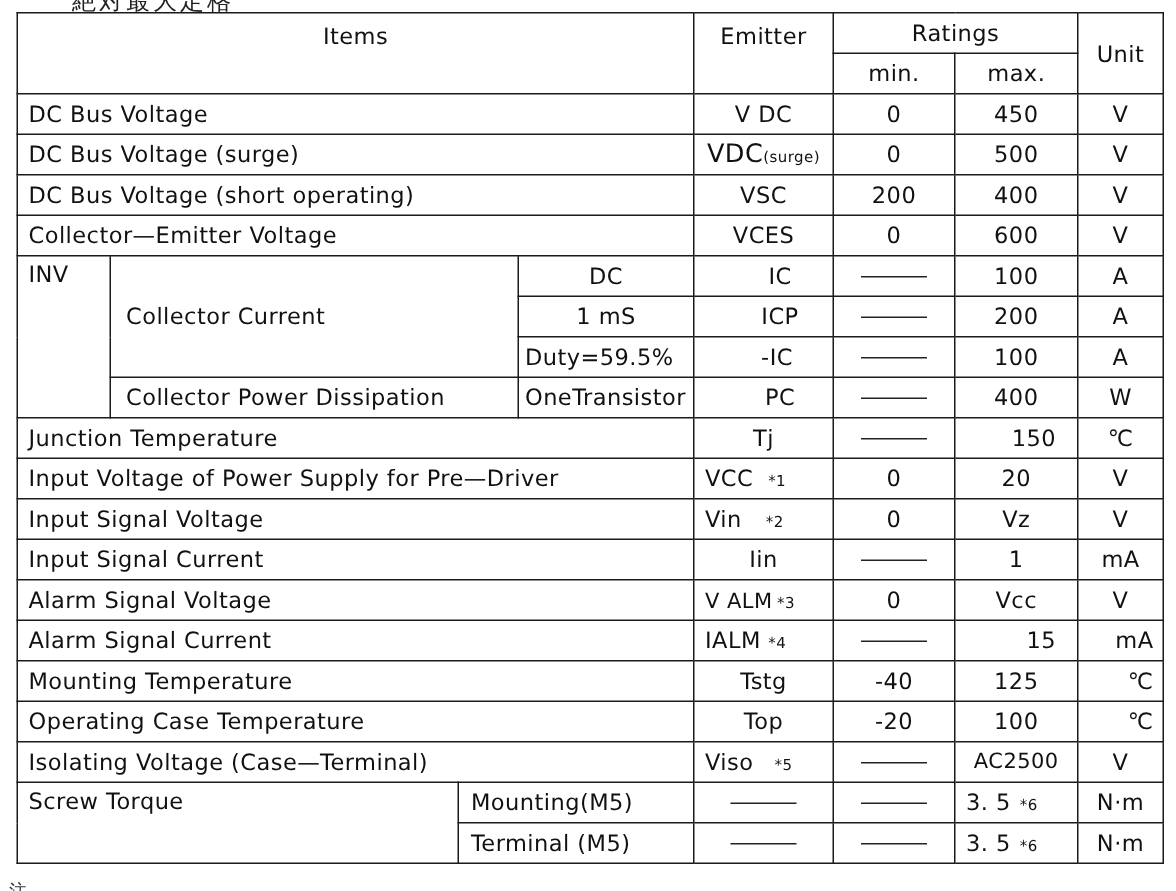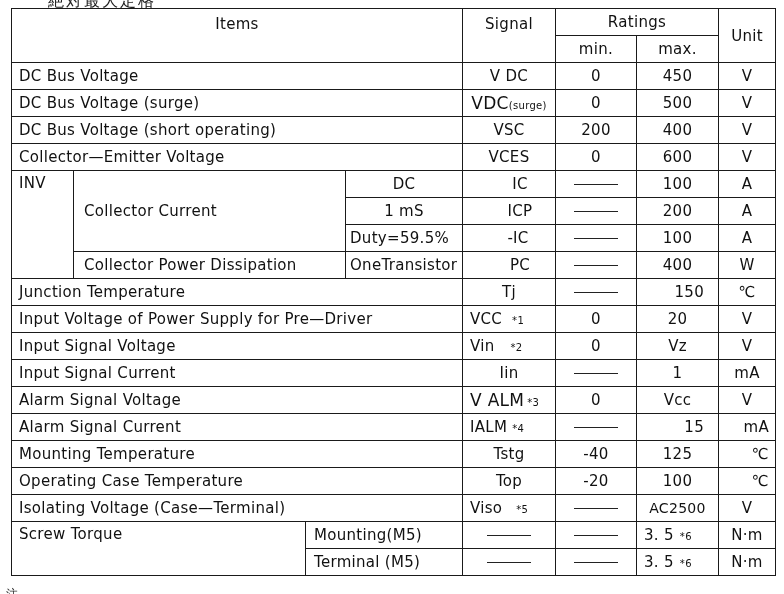--- a/index.html
+++ b/index.html
@@ -33,21 +33,21 @@
       <col style="width:117px">
     <col style="width:93px">
       <col style="width:81px">
       <col style="width:82px">
       <col style="width:57px">
   </colgroup>
 
   <tbody>
       <tr class="hdr">
     <td class="c" colspan="4" rowspan="2" style="vertical-align:top;padding-top:6px;">Items</td>
-    <td class="c" rowspan="2" style="vertical-align:top;padding-top:6px;">Signal</td>
+    <td class="c" rowspan="2" style="vertical-align:top;padding-top:6px;">Emitter</td>
     <td class="c" colspan="2">Ratings</td>
     <td class="c" rowspan="2">Unit</td>
   </tr>
   <tr class="hdr">
     <td class="c">min.</td>
     <td class="c">max.</td>
   </tr>
 
   <tr>
     <td colspan="4">DC Bus Voltage</td>
@@ -133,21 +133,21 @@
   </tr>
   <tr>
     <td colspan="4">Input Signal Current</td>
     <td class="c">Iin</td>
     <td class="c"><span class="dash"></span></td>
     <td class="c">1</td>
     <td class="c">mA</td>
   </tr>
   <tr>
     <td colspan="4">Alarm Signal Voltage</td>
-    <td class="sym-left"><span style="font-size:17px;">V ALM</span><span class="note" style="margin-left:3px;">*3</span></td>
+    <td class="sym-left"><span style="font-size:14px;">V ALM</span><span class="note" style="margin-left:3px;">*3</span></td>
     <td class="c">0</td>
     <td class="c">Vcc</td>
     <td class="c">V</td>
   </tr>
   <tr>
     <td colspan="4">Alarm Signal Current</td>
     <td class="sym-left"><span>IALM</span><span class="note" style="margin-left:5px;">*4</span></td>
     <td class="c"><span class="dash"></span></td>
     <td class="r">15</td>
     <td class="r" style="padding-right:6px;">mA</td>

